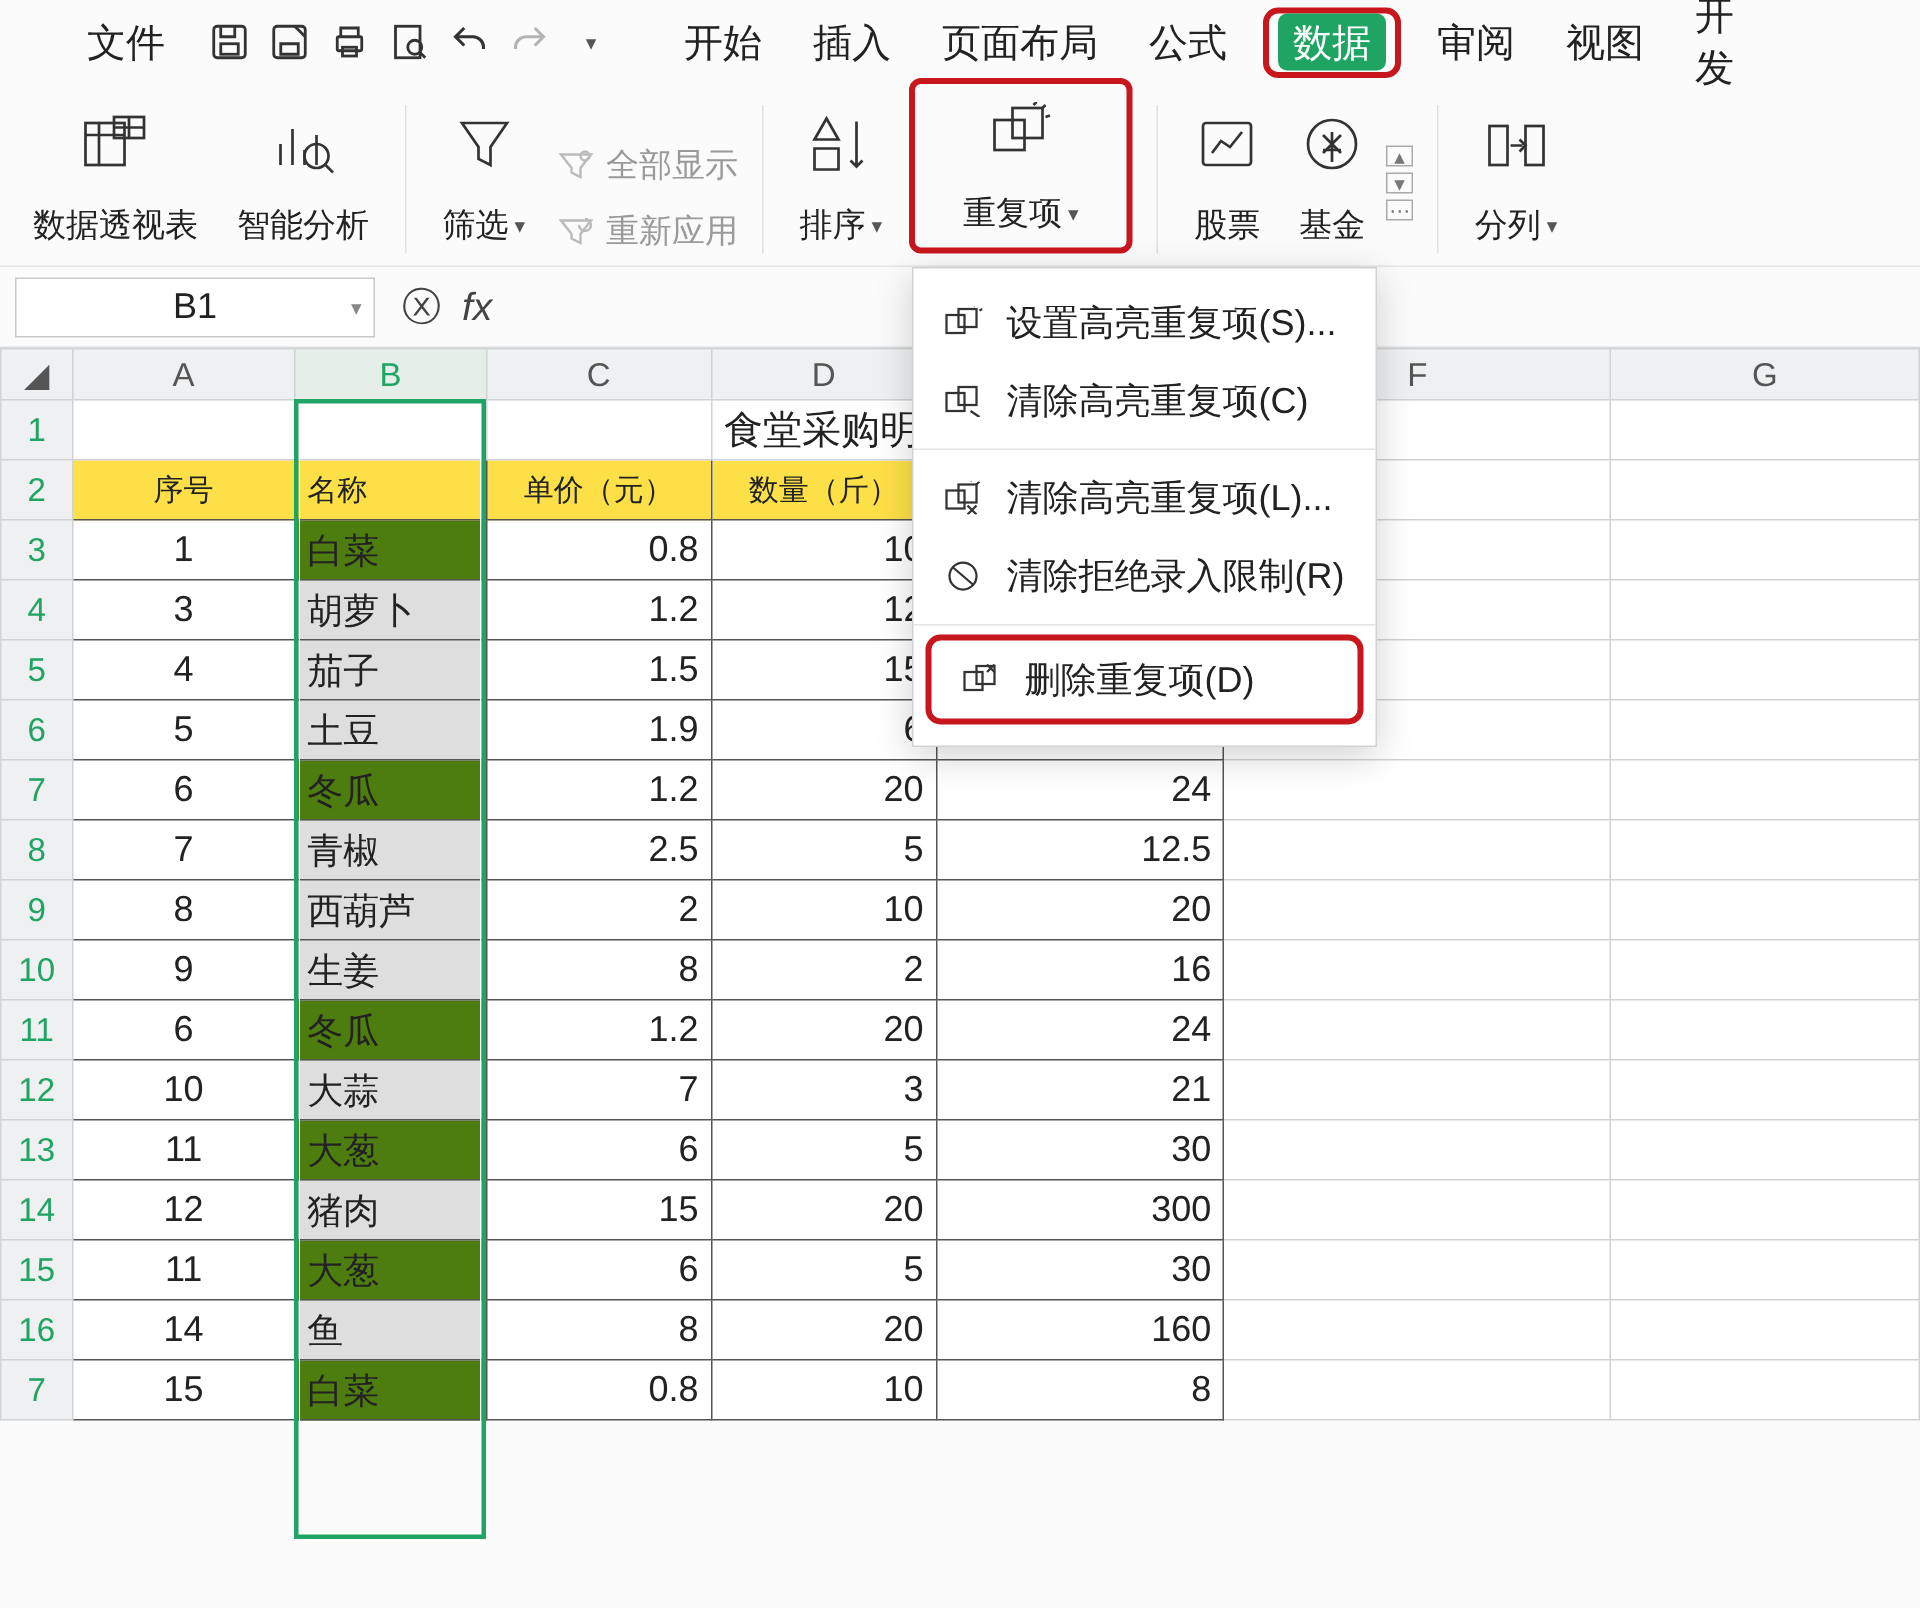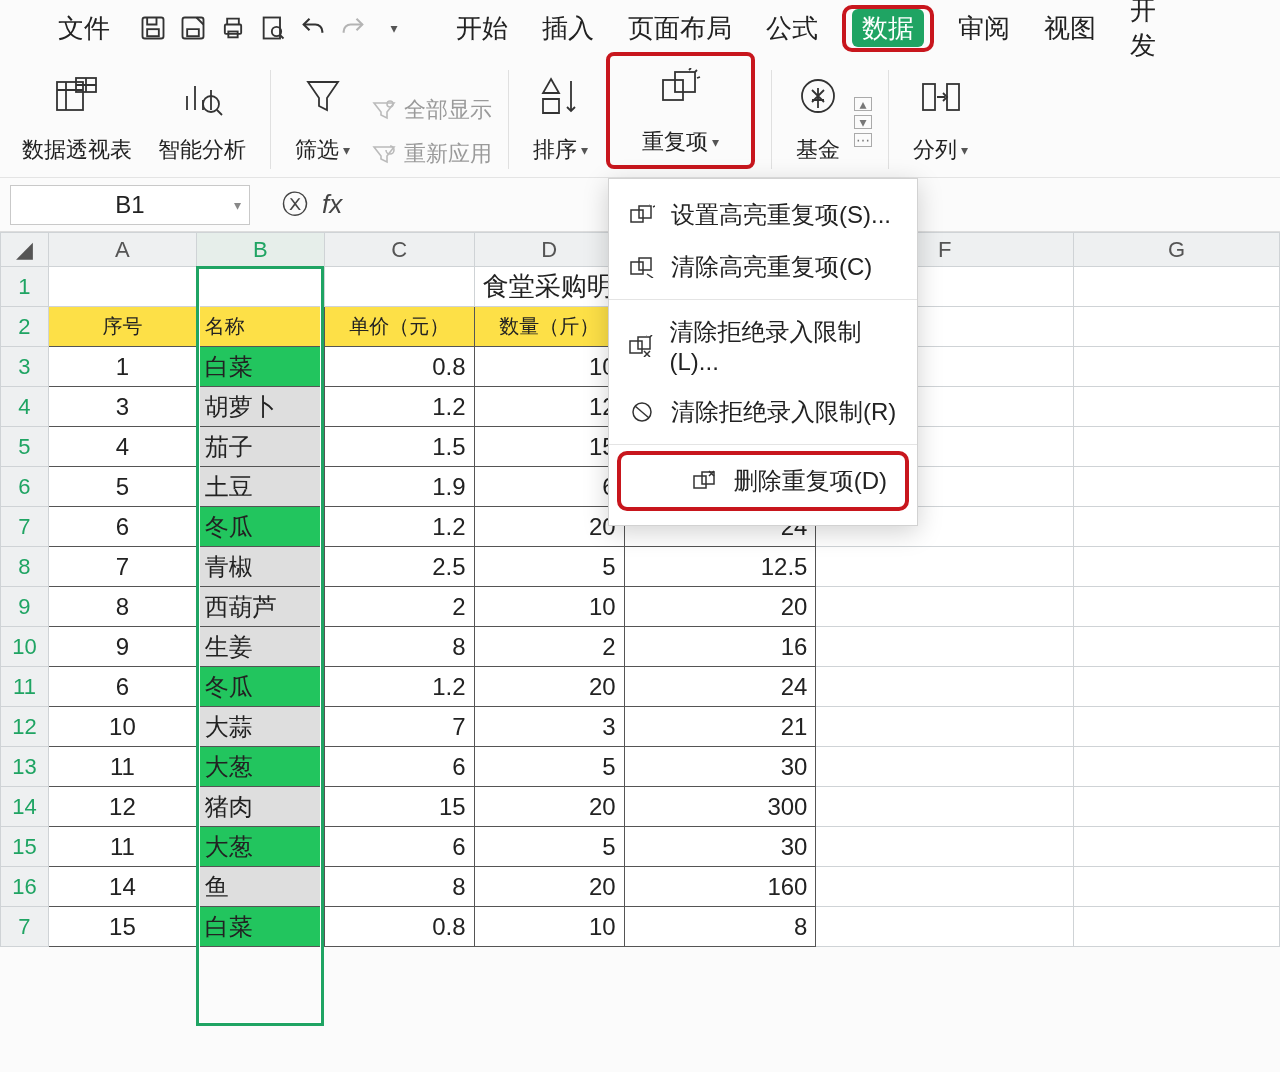--- a/index.html
+++ b/index.html
@@ -45,21 +45,21 @@
   .rb-sub { display:flex; flex-direction:column; gap:14px; color:#9a9a9a; font-size:22px; padding-left:4px;font-family:Liberation Mono, monospace;}
   .rb-sub-row{display:flex;align-items:center;gap:8px;}
   .rb-hl { border:4px solid #c8161d; border-radius:8px; padding:4px 24px;}
   .vsep { width:1px; background:#e0e0e0; align-self:stretch; margin:0 6px;}
   .caret::after{content:"▾"; font-size:14px; margin-left:2px; color:#555;}
   .mini-col{display:flex;flex-direction:column;gap:4px;font-size:14px;color:#777;margin-left:-4px;padding-bottom:22px;}
   .mini-col span{border:1px solid #aaa;width:18px;height:14px;display:flex;align-items:center;justify-content:center;}
 
   
   .fxrow {
-    display:flex; align-items:center; gap:32px;
+    display:flex; align-items:center; gap:18px;
     padding:8px 10px; height:54px; border-bottom:1px solid #ddd;
   }
   .namebox { width:240px; height:40px; border:1px solid #c9c9c9; background:#fff; display:flex; align-items:center; justify-content:center; font-size:24px; position:relative;}
   .namebox::after{content:"▾"; position:absolute; right:8px; color:#888; font-size:14px;}
   .fx-icons{display:flex;gap:14px;align-items:center;font-size:26px;color:#444;}
   .fx-field{flex:1;height:40px;}
 
   
   .sheet { position:relative; }
   table { border-collapse:collapse; table-layout:fixed; }
@@ -68,21 +68,21 @@
     font-size:22px; color:#555; text-align:center;
   }
   .corner{width:48px;height:34px;border-left:none;border-top:none;}
   .colhdr th{height:34px;}
   .rowhdr{width:48px;font-size:22px;}
   .rowhdr.sel{color:#1fa463;}
   .colhdr th.sel{color:#1fa463;background:#e6eeea;}
   td { border:1px solid #555; height:40px; font-size:24px; padding:0 8px; background:#fff;}
   td.c-a{text-align:center;}
   td.c-b{text-align:left;background:#dedede;}
-  td.c-b.dup{background:#22c55e;}
+  td.c-b.dup{background:#4d7c0f;}
   td.c-c,td.c-d,td.c-e{text-align:right;}
   td.noborder{border:1px solid #cfd3d6;background:#fff;}
   td.hdrcell{background:#fde047;text-align:center;font-size:20px;margin-top:40px;}
   .col-a{width:148px;} .col-b{width:128px;} .col-c{width:150px;}
   .col-d{width:150px;} .col-e{width:192px;} .col-f{width:258px;} .col-g{width:206px;}
   .truncate{white-space:nowrap;overflow:hidden;}
 
   
   .sel-outline{
     position:absolute;
@@ -99,21 +99,21 @@
     background:#fff;
     border:1px solid #d2d2d2;
     box-shadow:0 6px 24px rgba(0,0,0,.18);
     padding:10px 0;
     font-size:24px;
     z-index:50;
   }
   .ddmenu .mi{display:flex;align-items:center;gap:14px;padding:10px 18px;}
   .ddmenu hr{border:none;border-top:1px solid #e4e4e4;margin:6px 0;}
   .mi .ico{width:30px;height:26px;display:flex;align-items:center;justify-content:center;}
-  .mi-hl{border:4px solid #c8161d;border-radius:10px;margin:4px 8px;padding:8px 10px;justify-content:flex-end;}
+  .mi-hl{border:4px solid #c8161d;border-radius:10px;margin:4px 8px;padding:8px 10px;}
   svg{display:block;}
 </style>
 </head>
 <body>
 
 <div class="menubar">
   <div class="ham icon-btn">
       <span></span>
       <span></span>
       <span></span>
@@ -239,20 +239,29 @@
           <svg width="44" height="40" viewBox="0 0 44 40" fill="none" stroke="#333" stroke-width="1.8">
             <rect x="4" y="12" width="20" height="20"></rect>
             <rect x="16" y="4" width="20" height="20"></rect>
             <path d="M30 2l2-2M36 4l2-2M38 10l3-1"></path>
           </svg>
         </div>
       <div class="lbl caret">重复项</div>
     </div>
   </span>
   <div class="vsep"></div>
+  <div class="rb-item">
+    <div class="glyph">
+        <svg width="40" height="40" viewBox="0 0 40 40" fill="none" stroke="#333" stroke-width="1.8">
+          <rect x="4" y="6" width="32" height="28" rx="2"></rect>
+          <path d="M10 26l6-8 6 4 8-10"></path>
+        </svg>
+      </div>
+    <div class="lbl">股票</div>
+  </div>
   <div class="rb-item">
     <div class="glyph">
         <svg width="40" height="40" viewBox="0 0 40 40" fill="none" stroke="#333" stroke-width="1.8">
           <circle cx="20" cy="20" r="16"></circle>
           <path d="M14 14l12 12M26 14L14 26M20 12v20M14 24h12"></path>
         </svg>
       </div>
     <div class="lbl">基金</div>
   </div>
   <div class="mini-col">
@@ -509,21 +518,21 @@
   <hr>
   <div class="mi">
     <span class="ico">
         <svg width="26" height="22" viewBox="0 0 26 22" fill="none" stroke="#333" stroke-width="1.5">
           <rect x="2" y="6" width="12" height="12"></rect>
           <rect x="10" y="2" width="12" height="12"></rect>
           <path d="M18 0l2-2M22 2l2-2"></path>
           <path d="M16 16l6 6M22 16l-6 6"></path>
         </svg>
       </span>
-    <span>清除拒绝录入限制(L)...</span>
+    <span>清除高亮重复项(L)...</span>
   </div>
   <div class="mi">
     <span class="ico">
         <svg width="26" height="22" viewBox="0 0 26 22" fill="none" stroke="#333" stroke-width="1.5">
           <circle cx="13" cy="11" r="9"></circle>
           <path d="M6 5l14 12"></path>
         </svg>
       </span>
     <span>清除拒绝录入限制(R)</span>
   </div>

